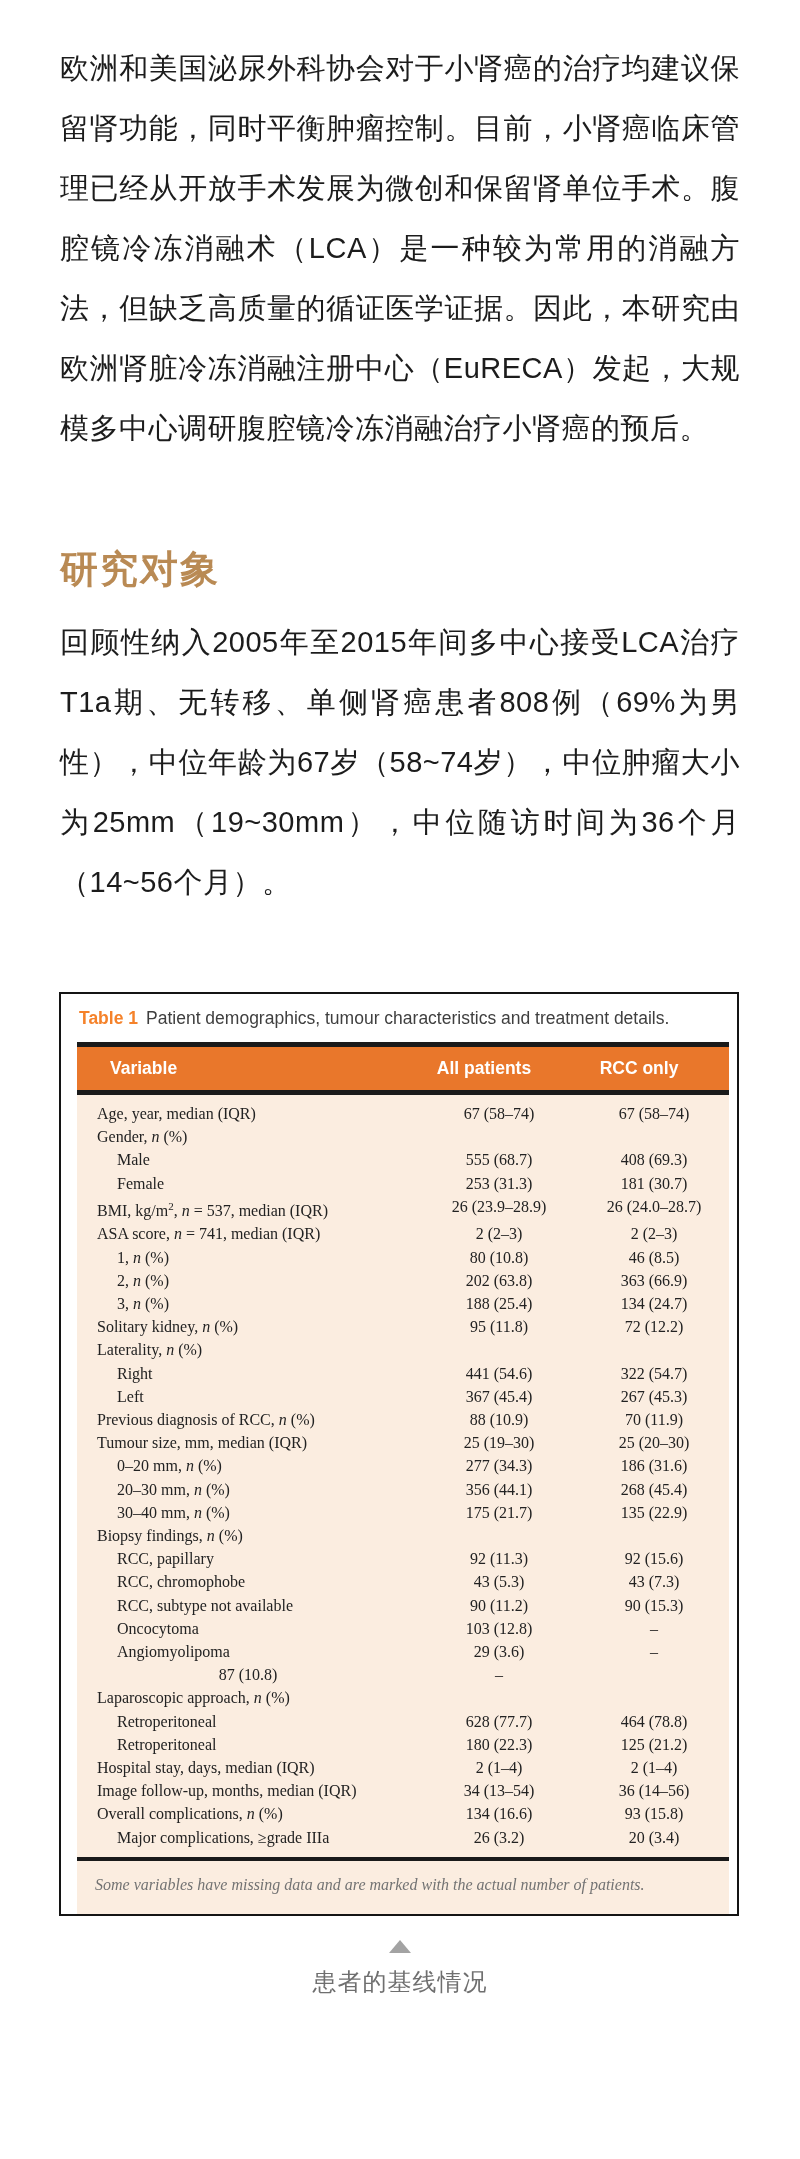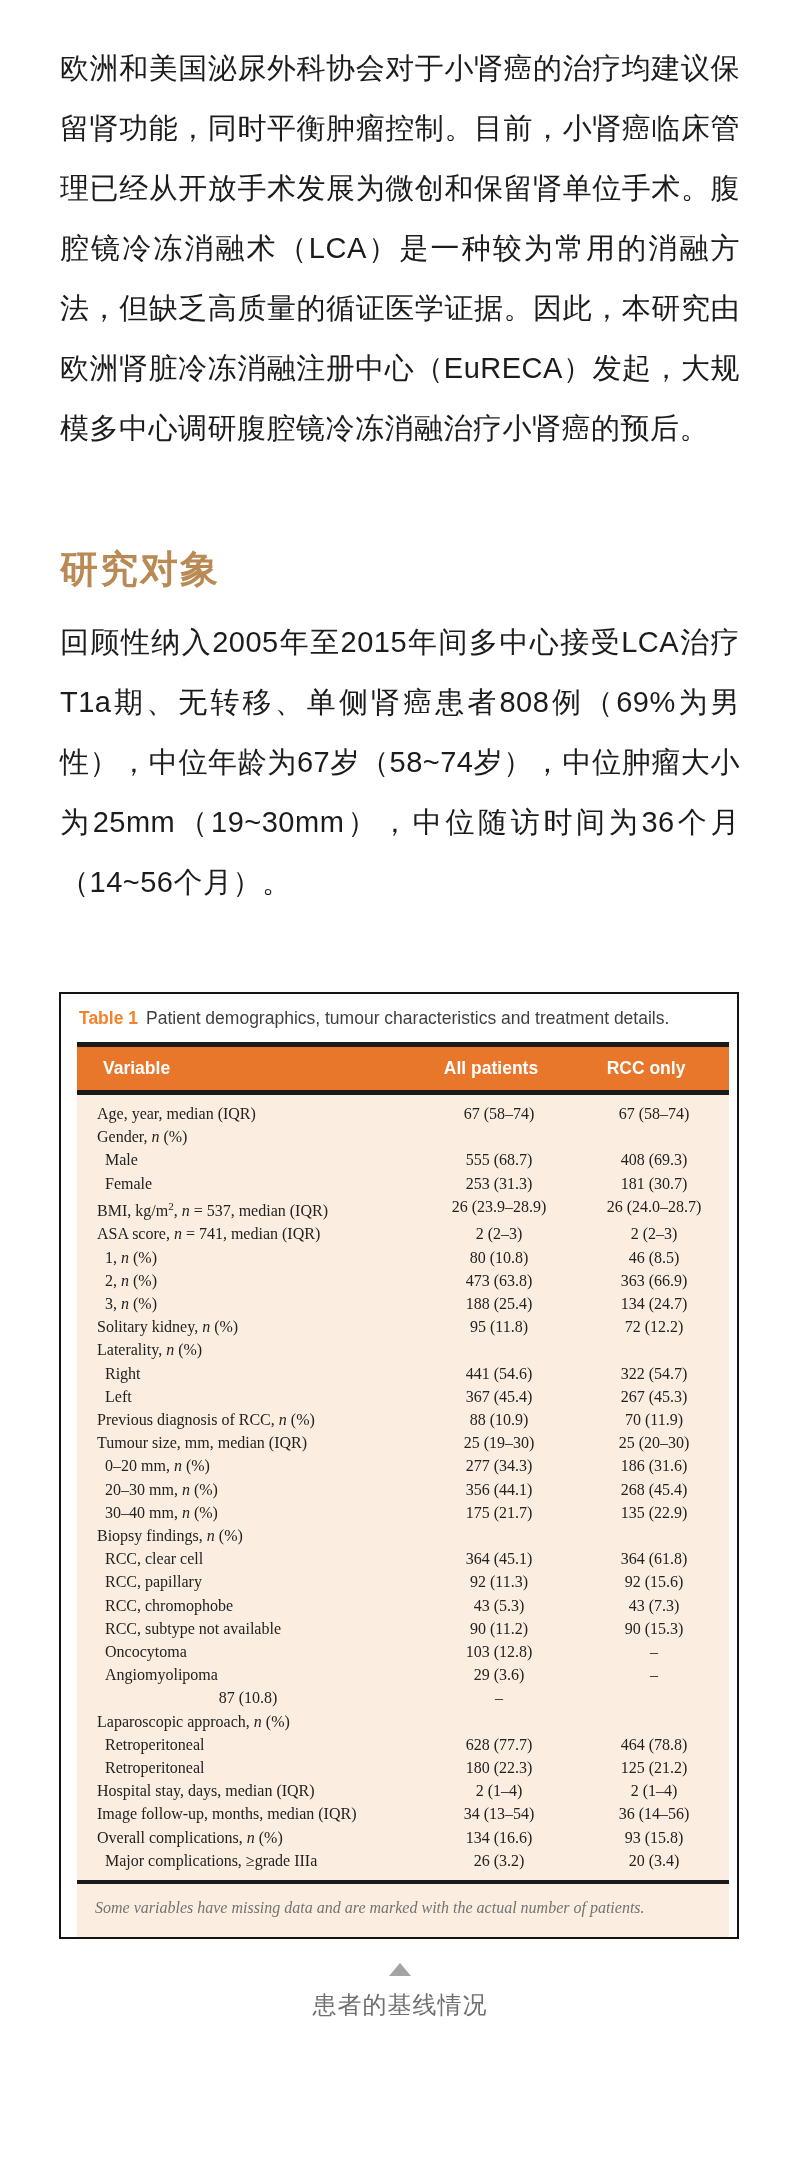--- a/index.html
+++ b/index.html
@@ -49,39 +49,39 @@
   }
   .tbl-head{
     display:grid;
     grid-template-columns:1fr 160px 150px;
     background:#e9772b;
     border-top:5px solid #1a1a1a;
     border-bottom:5px solid #1a1a1a;
     color:#ffffff;
     font-weight:bold;
     font-size:17.5px;
-    padding:11px 8px;
+    padding:11px 15px;
     align-items:center;
   }
   .tbl-head .h-var{padding-left:18px;}
   .tbl-head .h-val{text-align:center;}
   .tbl-body{
     background:#fbede0;
     padding:7px 0 8px;
     font-family:"Liberation Serif","DejaVu Serif",serif;
     font-size:16px;
     color:#222222;
   }
   .trow{
     display:grid;
     grid-template-columns:1fr 160px 150px;
     line-height:23.2px;
   }
   .trow .lbl{padding-left:20px;}
-  .trow.indent .lbl{padding-left:28px;}
+  .trow.indent .lbl{padding-left:40px;}
   .trow .val{text-align:center;}
   .trow .lbl sup{font-size:11px;}
   .tbl-foot{
     background:#fbede0;
     border-top:4px solid #1a1a1a;
     font-family:"Liberation Serif","DejaVu Serif",serif;
     font-style:italic;
     font-size:16px;
     line-height:26px;
     color:#737373;
@@ -153,21 +153,21 @@
           <div class="val">2 (2–3)</div>
           <div class="val">2 (2–3)</div>
         </div>
         <div class="trow indent">
           <div class="lbl">1, <i>n</i> (%)</div>
           <div class="val">80 (10.8)</div>
           <div class="val">46 (8.5)</div>
         </div>
         <div class="trow indent">
           <div class="lbl">2, <i>n</i> (%)</div>
-          <div class="val">473 (63.8)</div>
+          <div class="val">202 (63.8)</div>
           <div class="val">363 (66.9)</div>
         </div>
         <div class="trow indent">
           <div class="lbl">3, <i>n</i> (%)</div>
           <div class="val">188 (25.4)</div>
           <div class="val">134 (24.7)</div>
         </div>
         <div class="trow">
           <div class="lbl">Solitary kidney, <i>n</i> (%)</div>
           <div class="val">95 (11.8)</div>
@@ -212,25 +212,20 @@
           <div class="lbl">30–40 mm, <i>n</i> (%)</div>
           <div class="val">175 (21.7)</div>
           <div class="val">135 (22.9)</div>
         </div>
         <div class="trow">
           <div class="lbl">Biopsy findings, <i>n</i> (%)</div>
           <div class="val"></div>
           <div class="val"></div>
         </div>
         <div class="trow indent">
-          <div class="lbl">RCC, clear cell</div>
-          <div class="val">364 (45.1)</div>
-          <div class="val">364 (61.8)</div>
-        </div>
-        <div class="trow indent">
           <div class="lbl">RCC, papillary</div>
           <div class="val">92 (11.3)</div>
           <div class="val">92 (15.6)</div>
         </div>
         <div class="trow indent">
           <div class="lbl">RCC, chromophobe</div>
           <div class="val">43 (5.3)</div>
           <div class="val">43 (7.3)</div>
         </div>
         <div class="trow indent">

